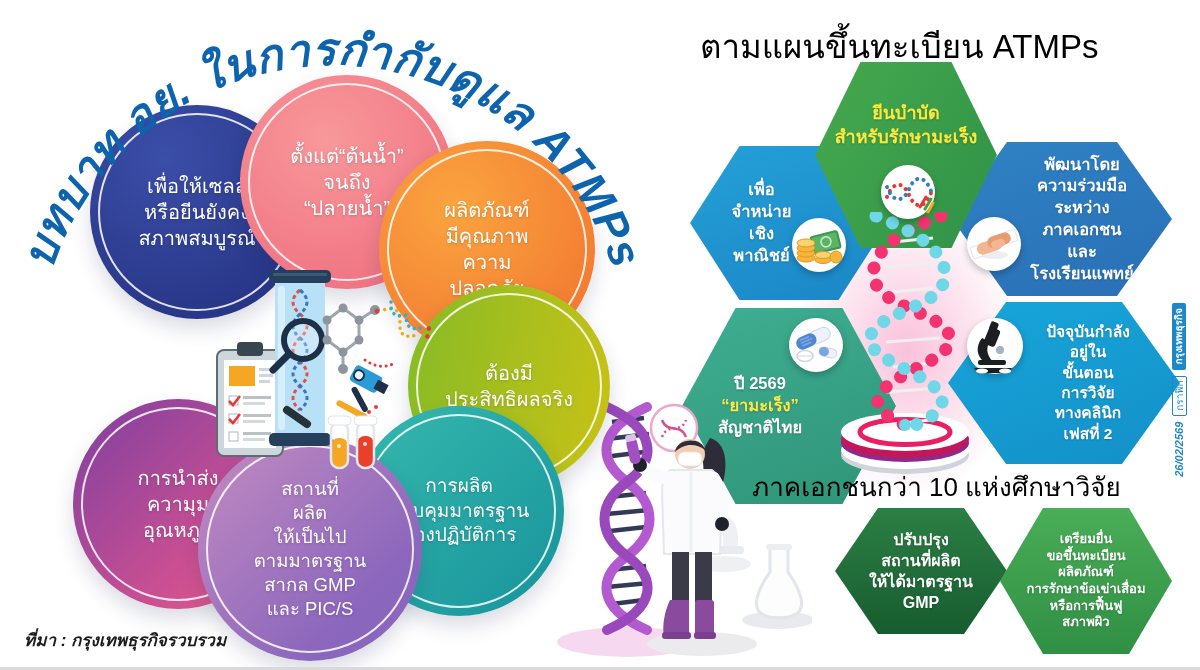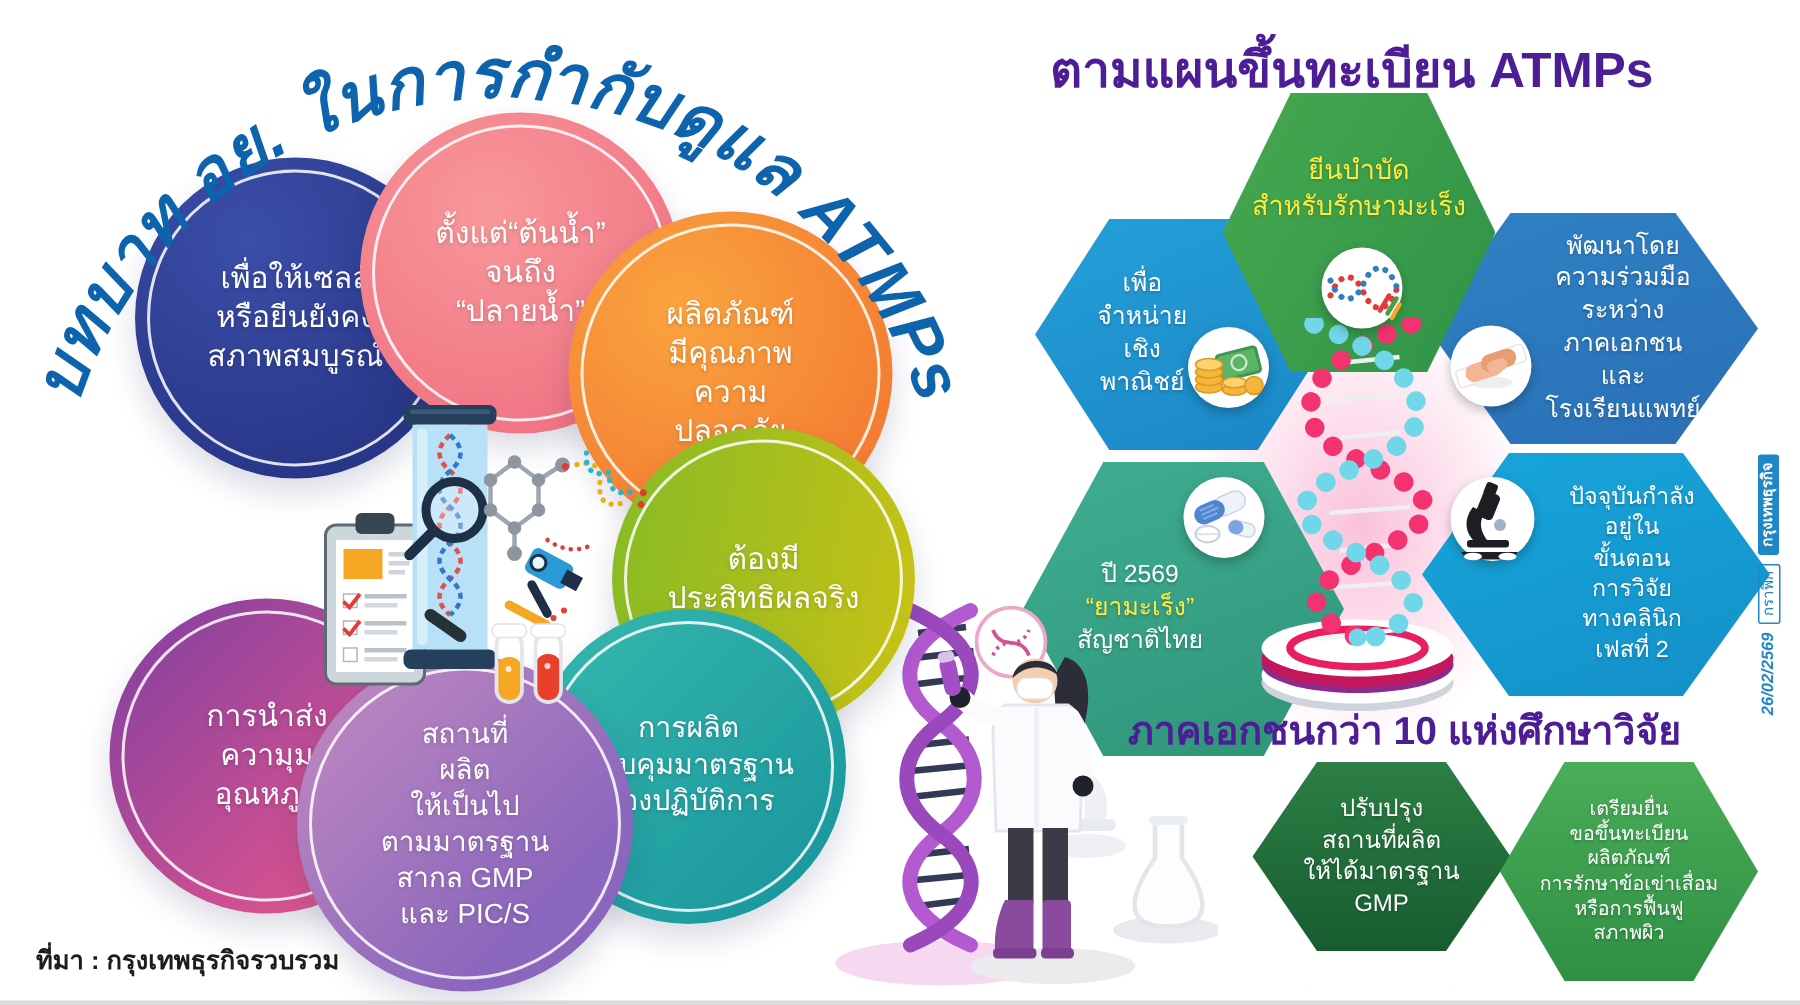--- a/index.html
+++ b/index.html
@@ -5,31 +5,31 @@
   html,body{margin:0;padding:0;background:#fff}
   .stage{position:relative;width:1200px;height:670px;background:#ffffff;overflow:hidden;
          font-family:"Liberation Sans","DejaVu Sans",sans-serif}
   .circle{position:absolute;border-radius:50%;display:flex;align-items:center;justify-content:center;
           text-align:center;color:#fff;font-weight:400;box-shadow:0 10px 20px rgba(30,40,90,.16)}
   .circle::after{content:"";position:absolute;inset:8px;border:2px solid rgba(255,255,255,.85);
           border-radius:50%;pointer-events:none}
   .ctext{white-space:pre-line;line-height:1.3;padding:0 8px;position:relative;
           text-shadow:0 1px 3px rgba(0,0,0,.18)}
   .hex{position:absolute;clip-path:polygon(25% 0,75% 0,100% 50%,75% 100%,25% 100%,0 50%);
-          display:flex;align-items:center;justify-content:center;text-align:center;color:#fff;font-weight:400}
+          display:flex;align-items:center;justify-content:center;text-align:center;color:#fff;font-weight:700}
   .hexw{position:absolute;clip-path:polygon(25% 0,75% 0,100% 50%,75% 100%,25% 100%,0 50%);background:#fff;
           box-shadow:0 4px 8px rgba(0,0,0,.15)}
   .htext{white-space:pre-line;font-size:16.5px;line-height:1.32;text-shadow:0 1px 2px rgba(0,0,0,.22)}
   .yellow{color:#ffe93d}
   .icon-circle{position:absolute;border-radius:50%;background:#fff;box-shadow:0 3px 7px rgba(0,0,0,.25);
           display:flex;align-items:center;justify-content:center;z-index:7}
-  .title-blue{position:absolute;color:#4c1d95;font-weight:700;z-index:9;white-space:nowrap}
+  .title-blue{position:absolute;color:#000000;font-weight:400;z-index:9;white-space:nowrap}
   .glow{position:absolute;left:795px;top:205px;width:225px;height:290px;z-index:1;
         background:radial-gradient(ellipse at center,rgba(247,160,200,.65) 0%,rgba(247,160,200,.25) 45%,rgba(255,255,255,0) 72%)}
-  .source{position:absolute;left:24px;top:626px;font-size:17px;color:#1c1c1c;font-weight:600;z-index:9}
+  .source{position:absolute;left:24px;top:626px;font-style:italic;font-size:17px;color:#1c1c1c;font-weight:600;z-index:9}
   .credit{position:absolute;left:1090px;top:382px;width:178px;height:16px;transform:rotate(-90deg);
         display:flex;align-items:center;justify-content:center;gap:6px;font-size:11px;color:#1e88c7;
         white-space:nowrap;z-index:20}
   .credit-date{font-style:italic;font-weight:700}
   .credit-label{border:1px solid #1e88c7;padding:0 4px;border-radius:2px;font-size:10px;line-height:13px}
   .credit-brand{background:#1e88c7;color:#fff;padding:0 5px;border-radius:2px;font-size:10px;line-height:14px;font-weight:700}
   .bottom-line{position:absolute;left:0;right:0;bottom:0;height:3px;background:#d9d9d9;z-index:30}
   svg{display:block}
 </style>
 </head>

